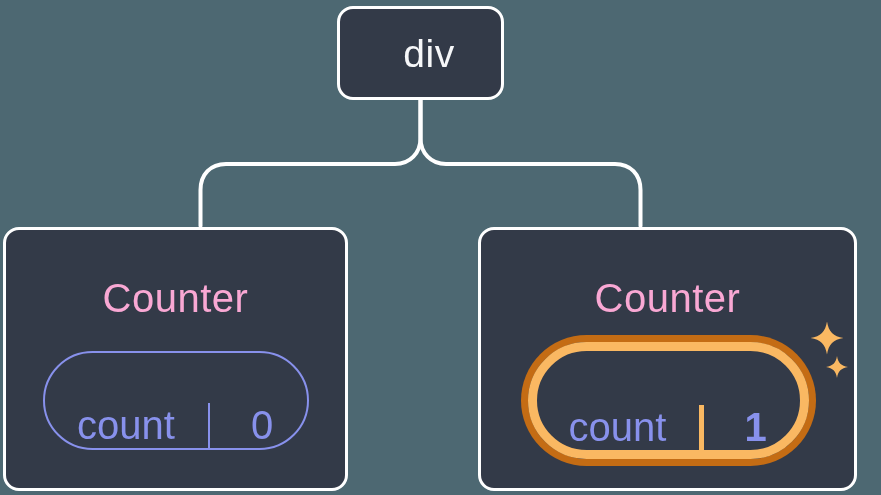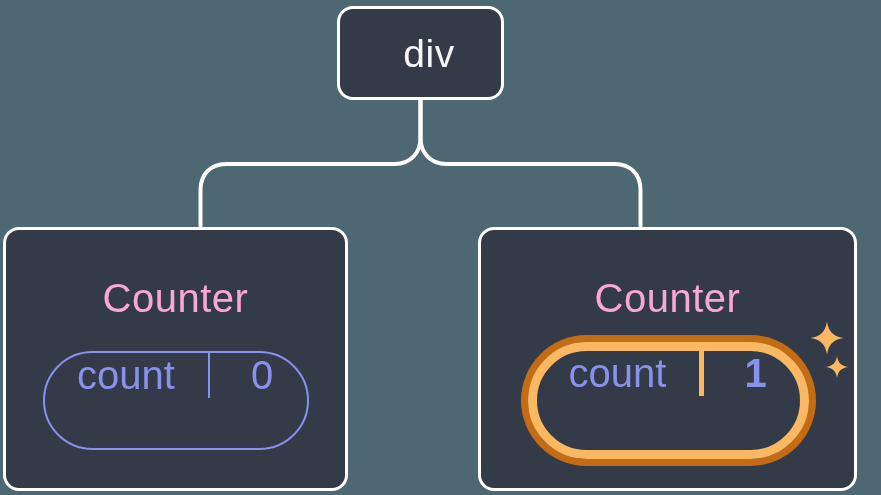--- a/index.html
+++ b/index.html
@@ -30,21 +30,21 @@
   }
   .counter-node-left{left:3px;top:227px;width:345px;height:264px;}
   .counter-node-right{left:478px;top:227px;width:379px;height:264px;}
   .counter-title{
     position:absolute;top:44px;left:0;right:0;
     text-align:center;color:#f9a8d4;
     font-size:40px;line-height:48px;letter-spacing:.5px;
   }
   .pill{
     position:absolute;
-    display:flex;align-items:flex-start;
+    display:flex;align-items:flex-end;
     box-sizing:border-box;
     border-radius:999px;
     gap:8px;
   }
   .pill-plain{
     top:121px;left:50%;margin-left:-133px;
     width:266px;height:99px;
     border:2px solid #8891EC;
   }
   .pill-highlight{

